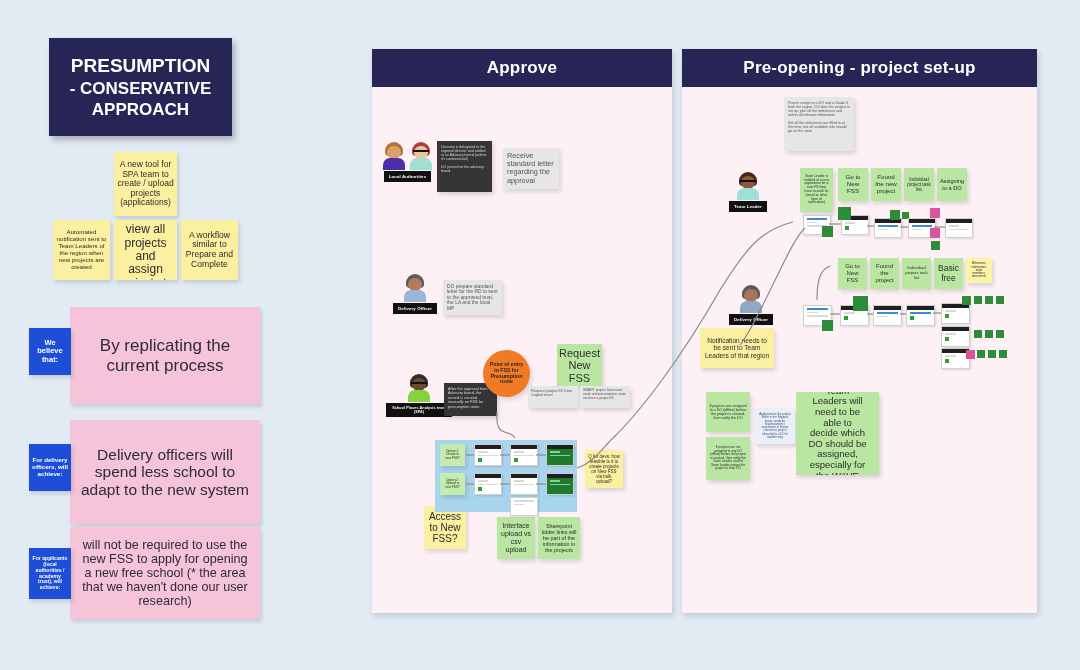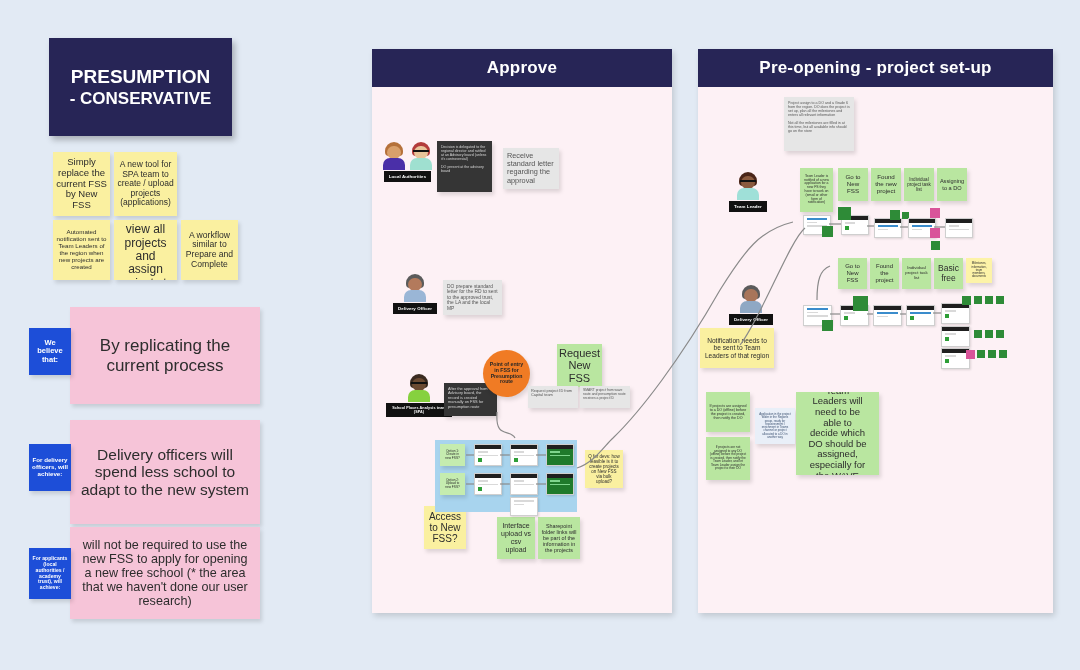--- a/index.html
+++ b/index.html
@@ -50,21 +50,21 @@
     position:absolute;background:#fdf1f5;
     box-shadow:2px 3px 6px rgba(0,0,0,.15);
     overflow:hidden;
   }
   .panel-header{
     height:38px;background:#272556;color:#fff;
     display:flex;align-items:center;justify-content:center;
     font-weight:bold;font-size:17px;letter-spacing:.2px;
   }
   #panel-approve{left:372px;top:49px;width:300px;height:564px;}
-  #panel-preopening{left:682px;top:49px;width:355px;height:564px;margin-left:16px;}
+  #panel-preopening{left:682px;top:49px;width:355px;height:564px;}
 
   
   .avatar-group{position:absolute;display:flex;flex-direction:column;align-items:center;}
   .avatar-row{display:flex;gap:1px;}
   .av{width:26px;height:28px;position:relative;}
   .av .hair{position:absolute;left:4px;top:0;width:18px;height:14px;border-radius:9px 9px 4px 4px;}
   .av .face{position:absolute;left:6px;top:4px;width:14px;height:13px;border-radius:7px;}
   .av .body{position:absolute;left:2px;top:16px;width:22px;height:12px;border-radius:7px 7px 0 0;}
   .av .glasses{position:absolute;left:5px;top:8px;width:16px;height:4px;border-top:2px solid #111;}
   .avatar-label{
@@ -92,24 +92,24 @@
 </style>
 </head>
 <body>
 
 <div class="board">
 
   <div id="title-card">
     <div>
       <div class="l1">PRESUMPTION</div>
       <div>- CONSERVATIVE</div>
-    </div>
-  </div>
-
-  <div class="sticky yellow" style="left:53px;top:152px;width:57px;height:64px;font-size:9.5px;">Simply replace the current FSS by New FSS</div>
+      <div>APPROACH</div>
+    </div>
+  </div>
+
   <div class="sticky yellow" style="left:114px;top:152px;width:63px;height:64px;font-size:8.5px;">A new tool for SPA team to create / upload projects (applications)</div>
   <div class="sticky yellow" style="left:53px;top:220px;width:57px;height:60px;font-size:6.2px;">Automated notification sent to Team Leaders of the region when new projects are created</div>
   <div class="sticky yellow" style="left:114px;top:220px;width:63px;height:60px;font-size:12px;">Allowing Team Leaders to view all projects and assign projects to DO anytime</div>
   <div class="sticky yellow" style="left:181px;top:220px;width:57px;height:60px;font-size:8.6px;">A workflow similar to Prepare and Complete</div>
 
   <div class="sticky pink" style="left:70px;top:307px;width:190px;height:97px;font-size:17px;padding:6px 10px;">By replicating the current process</div>
   <div class="sticky pinkdark" style="left:29px;top:328px;width:42px;height:47px;font-size:7.5px;font-weight:bold;">We believe that:</div>
 
   <div class="sticky pink" style="left:70px;top:420px;width:190px;height:104px;font-size:15.5px;padding:6px 10px;">Delivery officers will spend less school to adapt to the new system</div>
   <div class="sticky pinkdark" style="left:29px;top:444px;width:42px;height:47px;font-size:6.2px;font-weight:bold;">For delivery officers, will achieve:</div>

